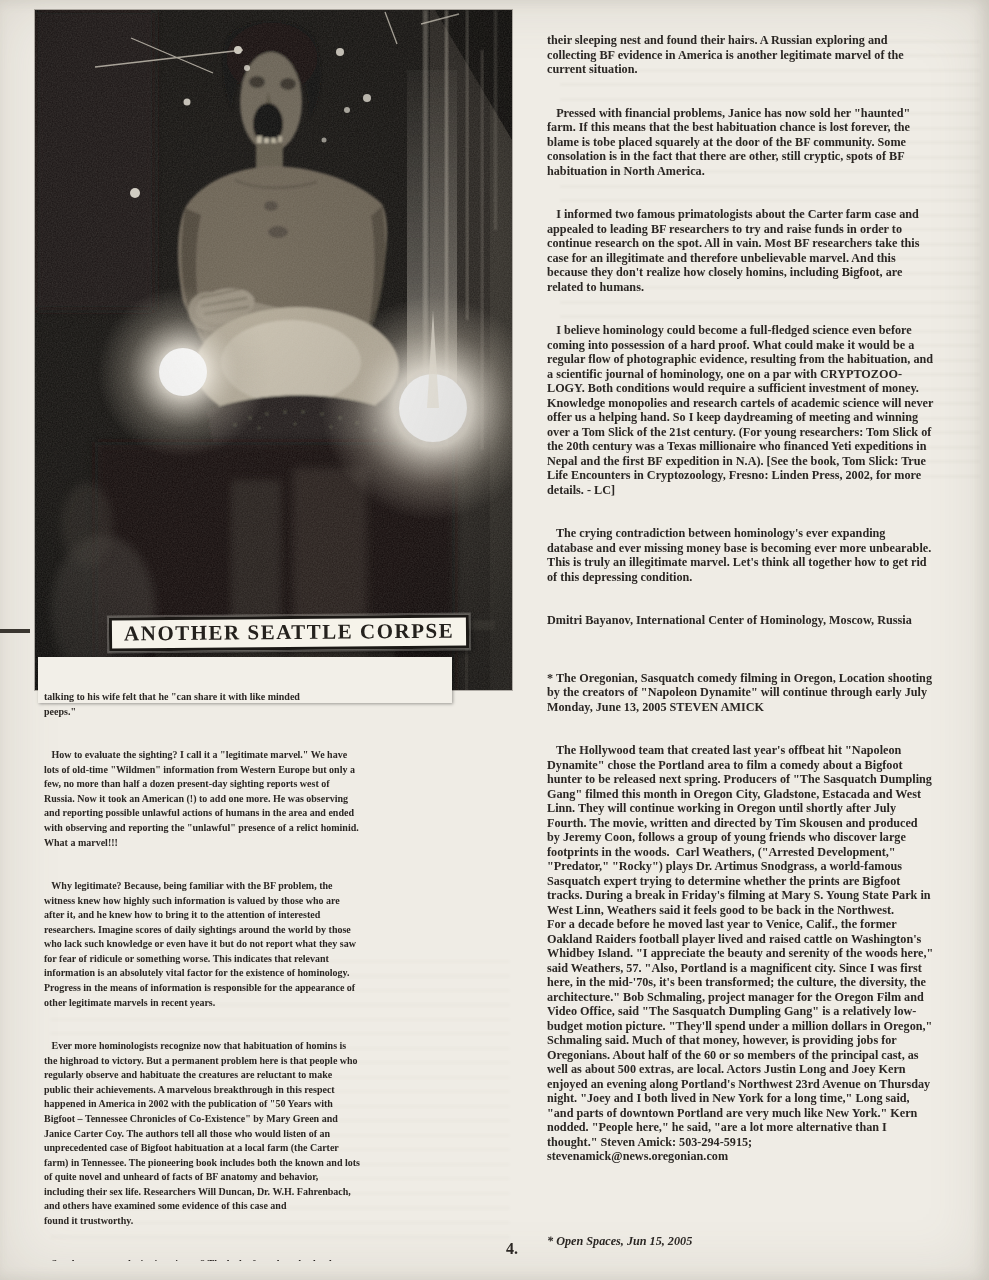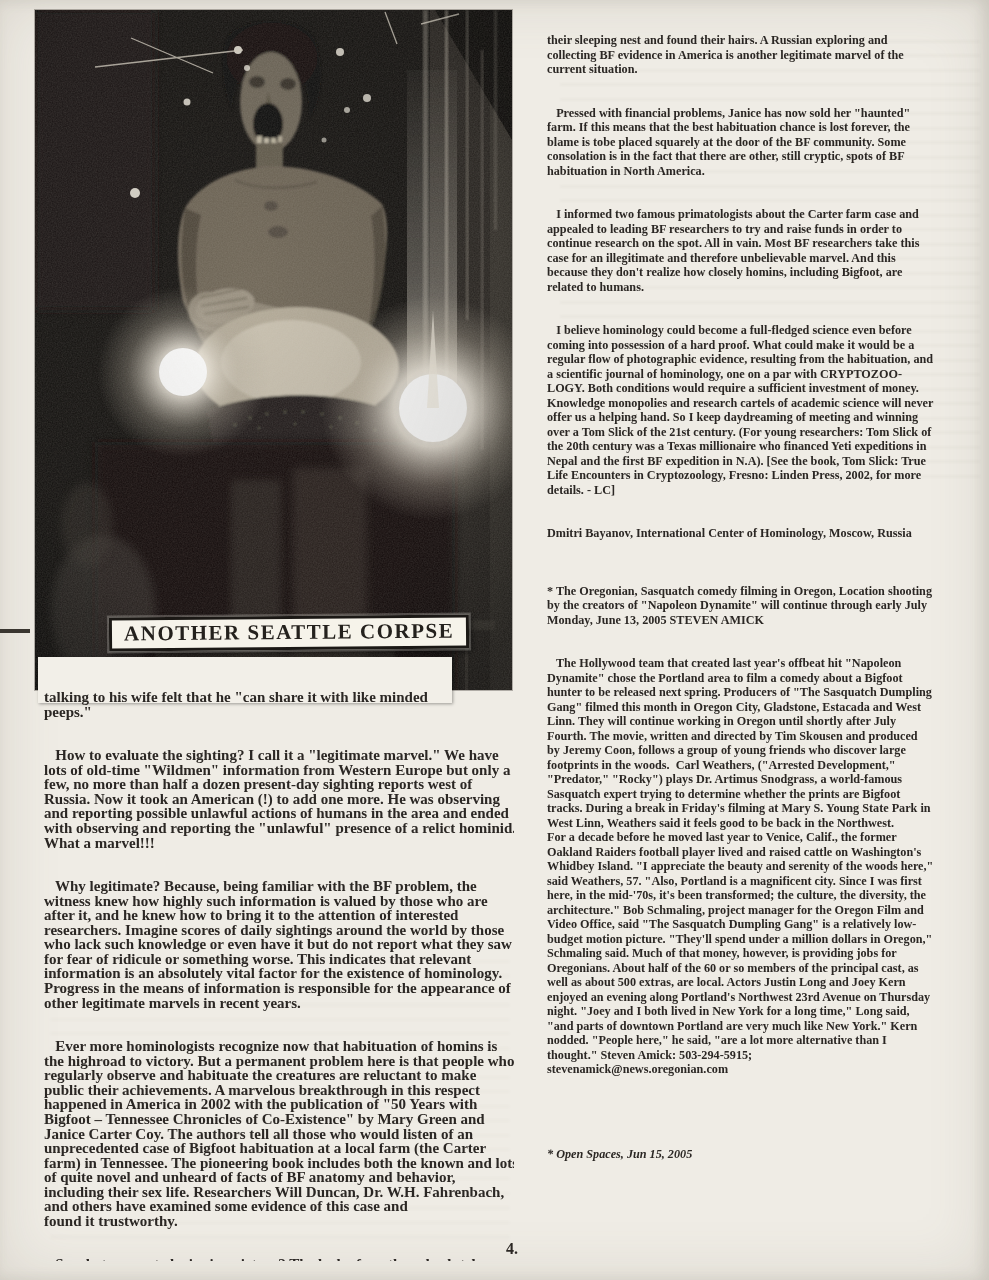--- a/index.html
+++ b/index.html
@@ -11,21 +11,21 @@
     font-family:"Liberation Serif","DejaVu Serif",serif;
     color:#2b2724;
   }
   .col{
     position:absolute;
     font-weight:700;
     white-space:pre;
     overflow:hidden;
   }
   .col p{margin:0;}
-  #left-col{left:44px;top:661px;width:470px;height:600px;font-size:15px;line-height:14.55px;}
+  #left-col{left:44px;top:661px;width:470px;height:600px;font-size:10px;line-height:14.55px;}
   #right-col{left:547px;top:4px;width:438px;height:1245px;font-size:12.2px;line-height:14.5px;}
   #right-col p.gap-lg1{margin-top:14px;}
   #right-col p.gap-lg2{margin-top:41px;font-style:italic;}
   
   #photo{
     position:absolute;left:35px;top:10px;width:477px;height:680px;
     background:#ffffff;box-shadow:0 0 0 1px rgba(60,55,48,.35);
   }
   #photo svg{display:block;}
   #caption-strip{
@@ -271,20 +271,24 @@
 regular flow of photographic evidence, resulting from the habituation, and
 a scientific journal of hominology, one on a par with CRYPTOZOO-
 LOGY. Both conditions would require a sufficient investment of money.
 Knowledge monopolies and research cartels of academic science will never
 offer us a helping hand. So I keep daydreaming of meeting and winning
 over a Tom Slick of the 21st century. (For young researchers: Tom Slick of
 the 20th century was a Texas millionaire who financed Yeti expeditions in
 Nepal and the first BF expedition in N.A). [See the book, Tom Slick: True
 Life Encounters in Cryptozoology, Fresno: Linden Press, 2002, for more
 details. - LC]</p>
+    <p>   The crying contradiction between hominology's ever expanding
+database and ever missing money base is becoming ever more unbearable.
+This is truly an illegitimate marvel. Let's think all together how to get rid
+of this depressing condition.</p>
     <p>Dmitri Bayanov, International Center of Hominology, Moscow, Russia</p>
     <p class="gap-lg1">* The Oregonian, Sasquatch comedy filming in Oregon, Location shooting
 by the creators of "Napoleon Dynamite" will continue through early July
 Monday, June 13, 2005 STEVEN AMICK</p>
     <p>   The Hollywood team that created last year's offbeat hit "Napoleon
 Dynamite" chose the Portland area to film a comedy about a Bigfoot
 hunter to be released next spring. Producers of "The Sasquatch Dumpling
 Gang" filmed this month in Oregon City, Gladstone, Estacada and West
 Linn. They will continue working in Oregon until shortly after July
 Fourth. The movie, written and directed by Tim Skousen and produced

